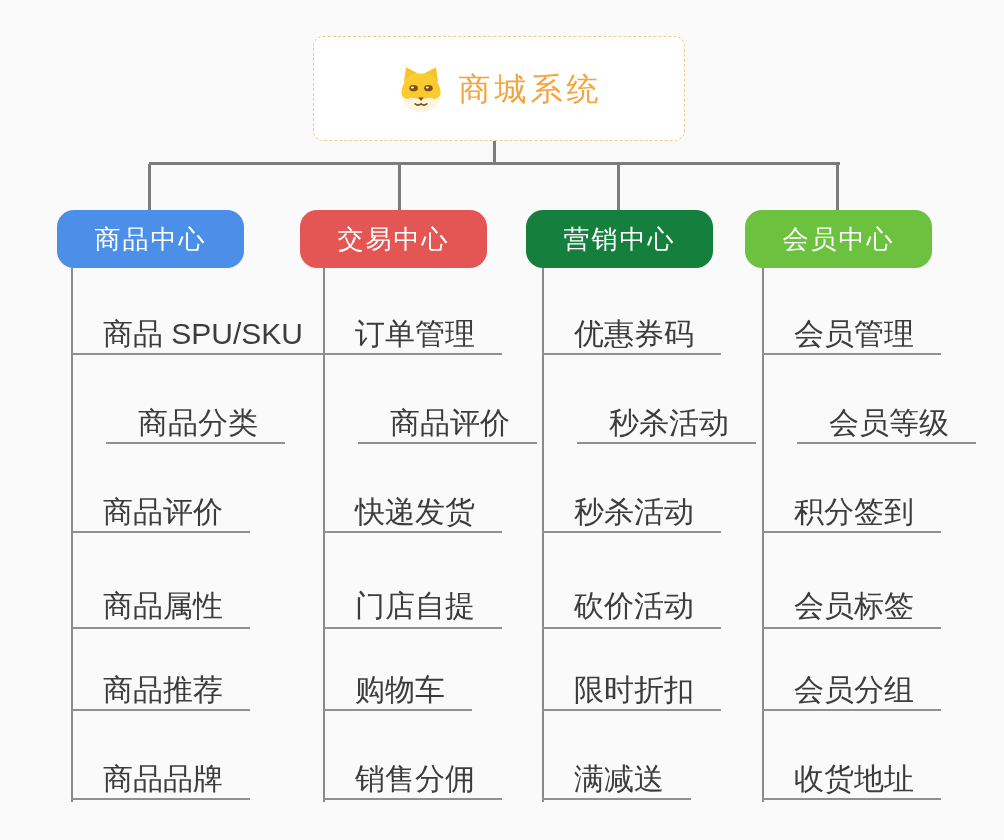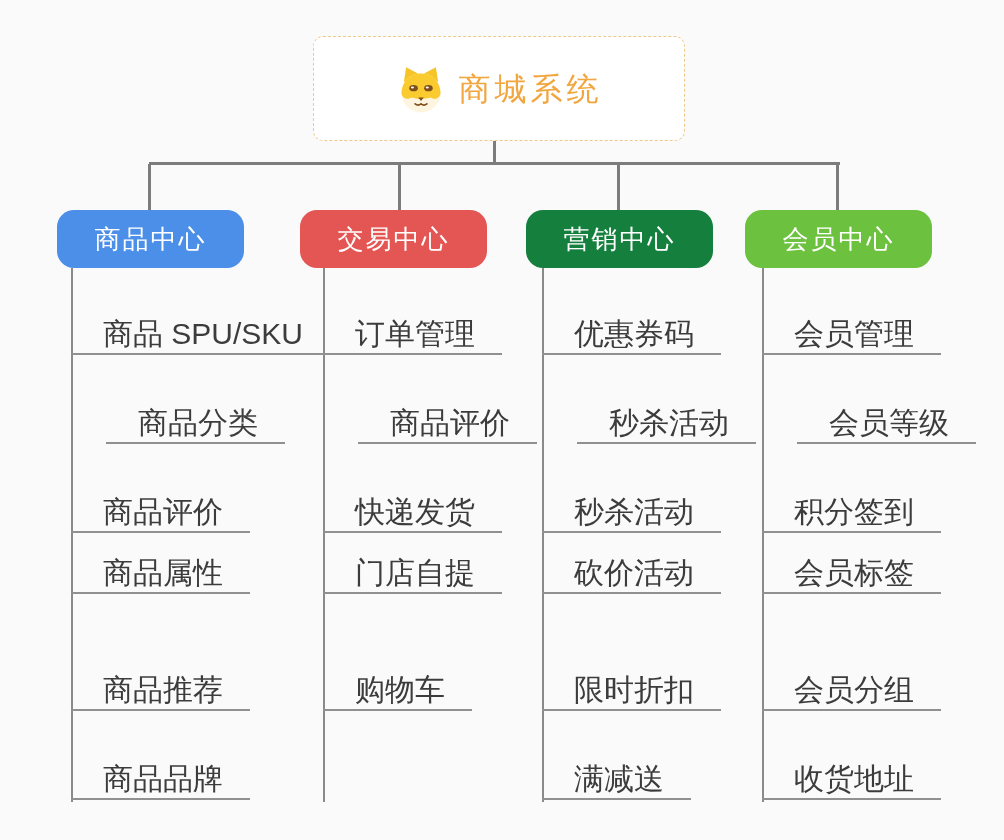--- a/index.html
+++ b/index.html
@@ -57,21 +57,21 @@
   
   .leaf{
     position:absolute;height:40px;box-sizing:border-box;
     border-bottom:2px solid #909090;
     padding:0 27px 0 32px;
     font-size:30px;line-height:38px;color:#3c3c3c;
     white-space:nowrap;cursor:pointer;
   }
   .c1{left:71px;} .c2{left:323px;} .c3{left:542px;} .c4{left:762px;}
   .r1{top:315px;} .r2{top:404px;margin-left:35px;} .r3{top:493px;}
-  .r4{top:554px;} .r5{top:671px;} .r6{top:760px;}
+  .r4{top:589px;font-family:Liberation Mono, monospace;} .r5{top:671px;} .r6{top:760px;}
 </style>
 </head>
 <body>
 
 <div class="canvas">
 
   <div class="conn stub"></div>
   <div class="conn hline"></div>
   <div class="conn drop d1"></div>
   <div class="conn drop d2"></div>
@@ -117,20 +117,21 @@
   <div class="leaf c1 r3">商品评价</div>
   <div class="leaf c1 r4">商品属性</div>
   <div class="leaf c1 r5">商品推荐</div>
   <div class="leaf c1 r6">商品品牌</div>
 
   <div class="leaf c2 r1">订单管理</div>
   <div class="leaf c2 r2">商品评价</div>
   <div class="leaf c2 r3">快递发货</div>
   <div class="leaf c2 r4">门店自提</div>
   <div class="leaf c2 r5">购物车</div>
+  <div class="leaf c2 r6">销售分佣</div>
 
   <div class="leaf c3 r1">优惠券码</div>
   <div class="leaf c3 r2">秒杀活动</div>
   <div class="leaf c3 r3">秒杀活动</div>
   <div class="leaf c3 r4">砍价活动</div>
   <div class="leaf c3 r5">限时折扣</div>
   <div class="leaf c3 r6">满减送</div>
 
   <div class="leaf c4 r1">会员管理</div>
   <div class="leaf c4 r2">会员等级</div>

